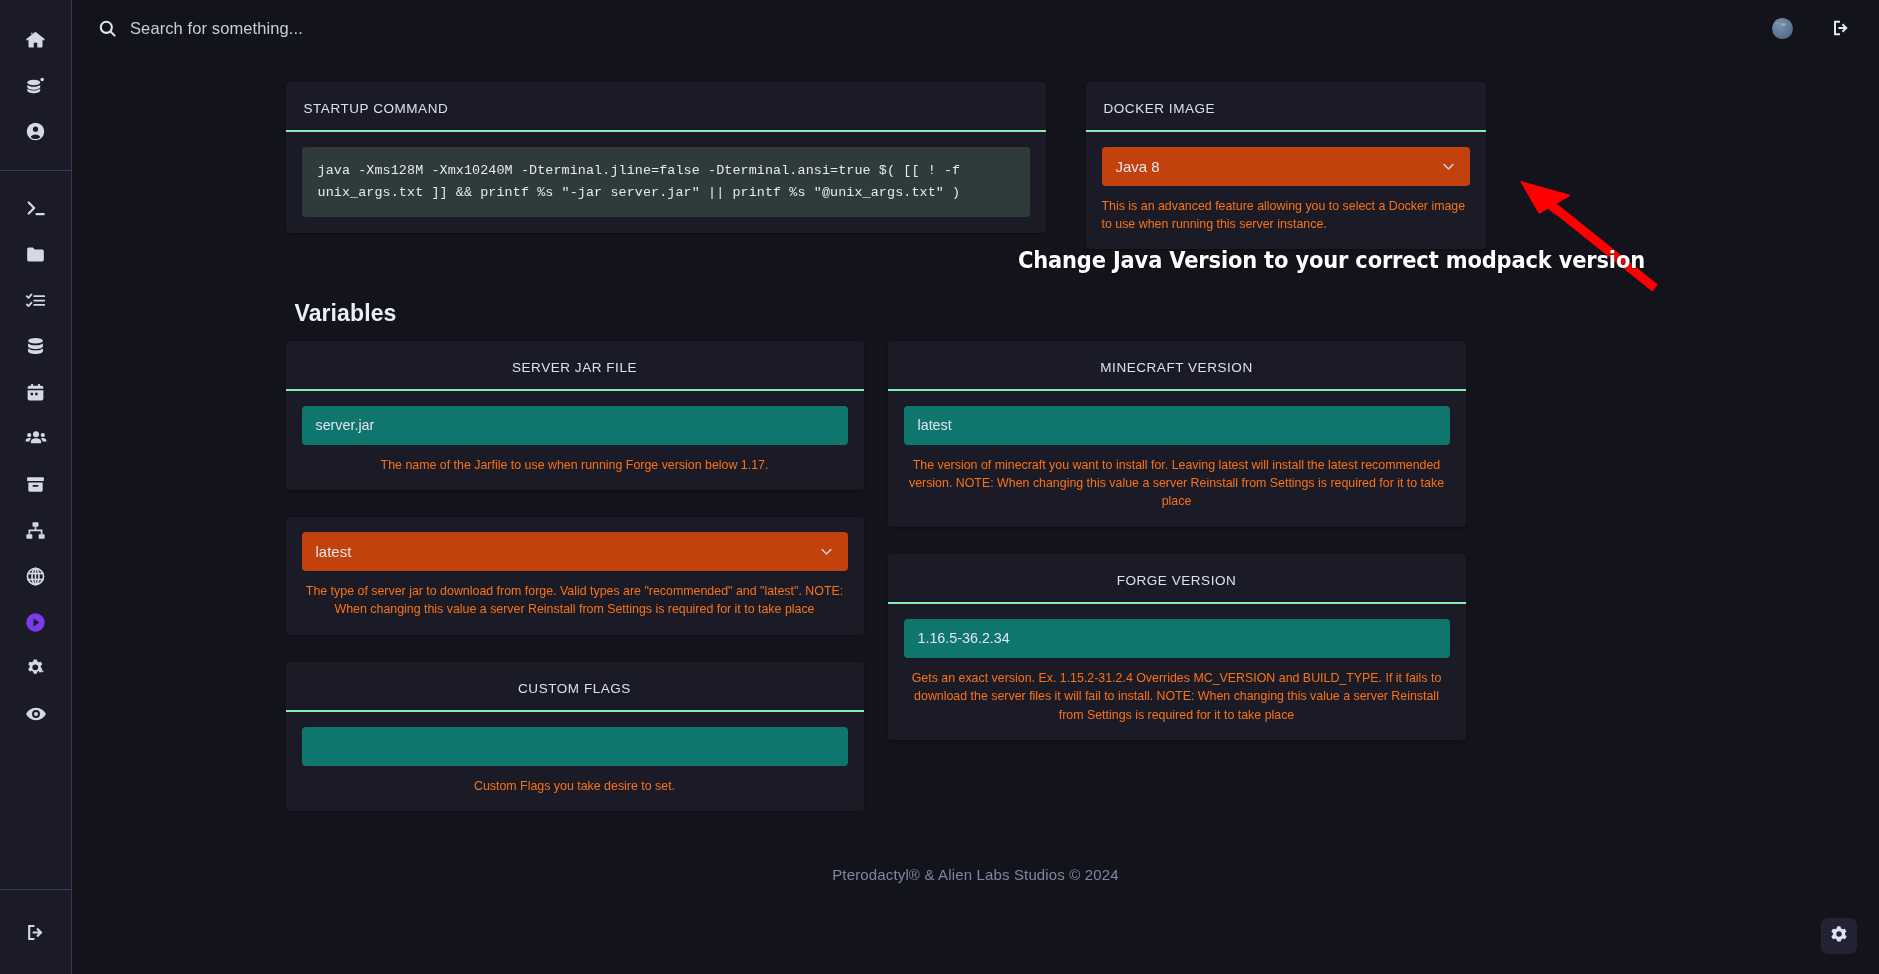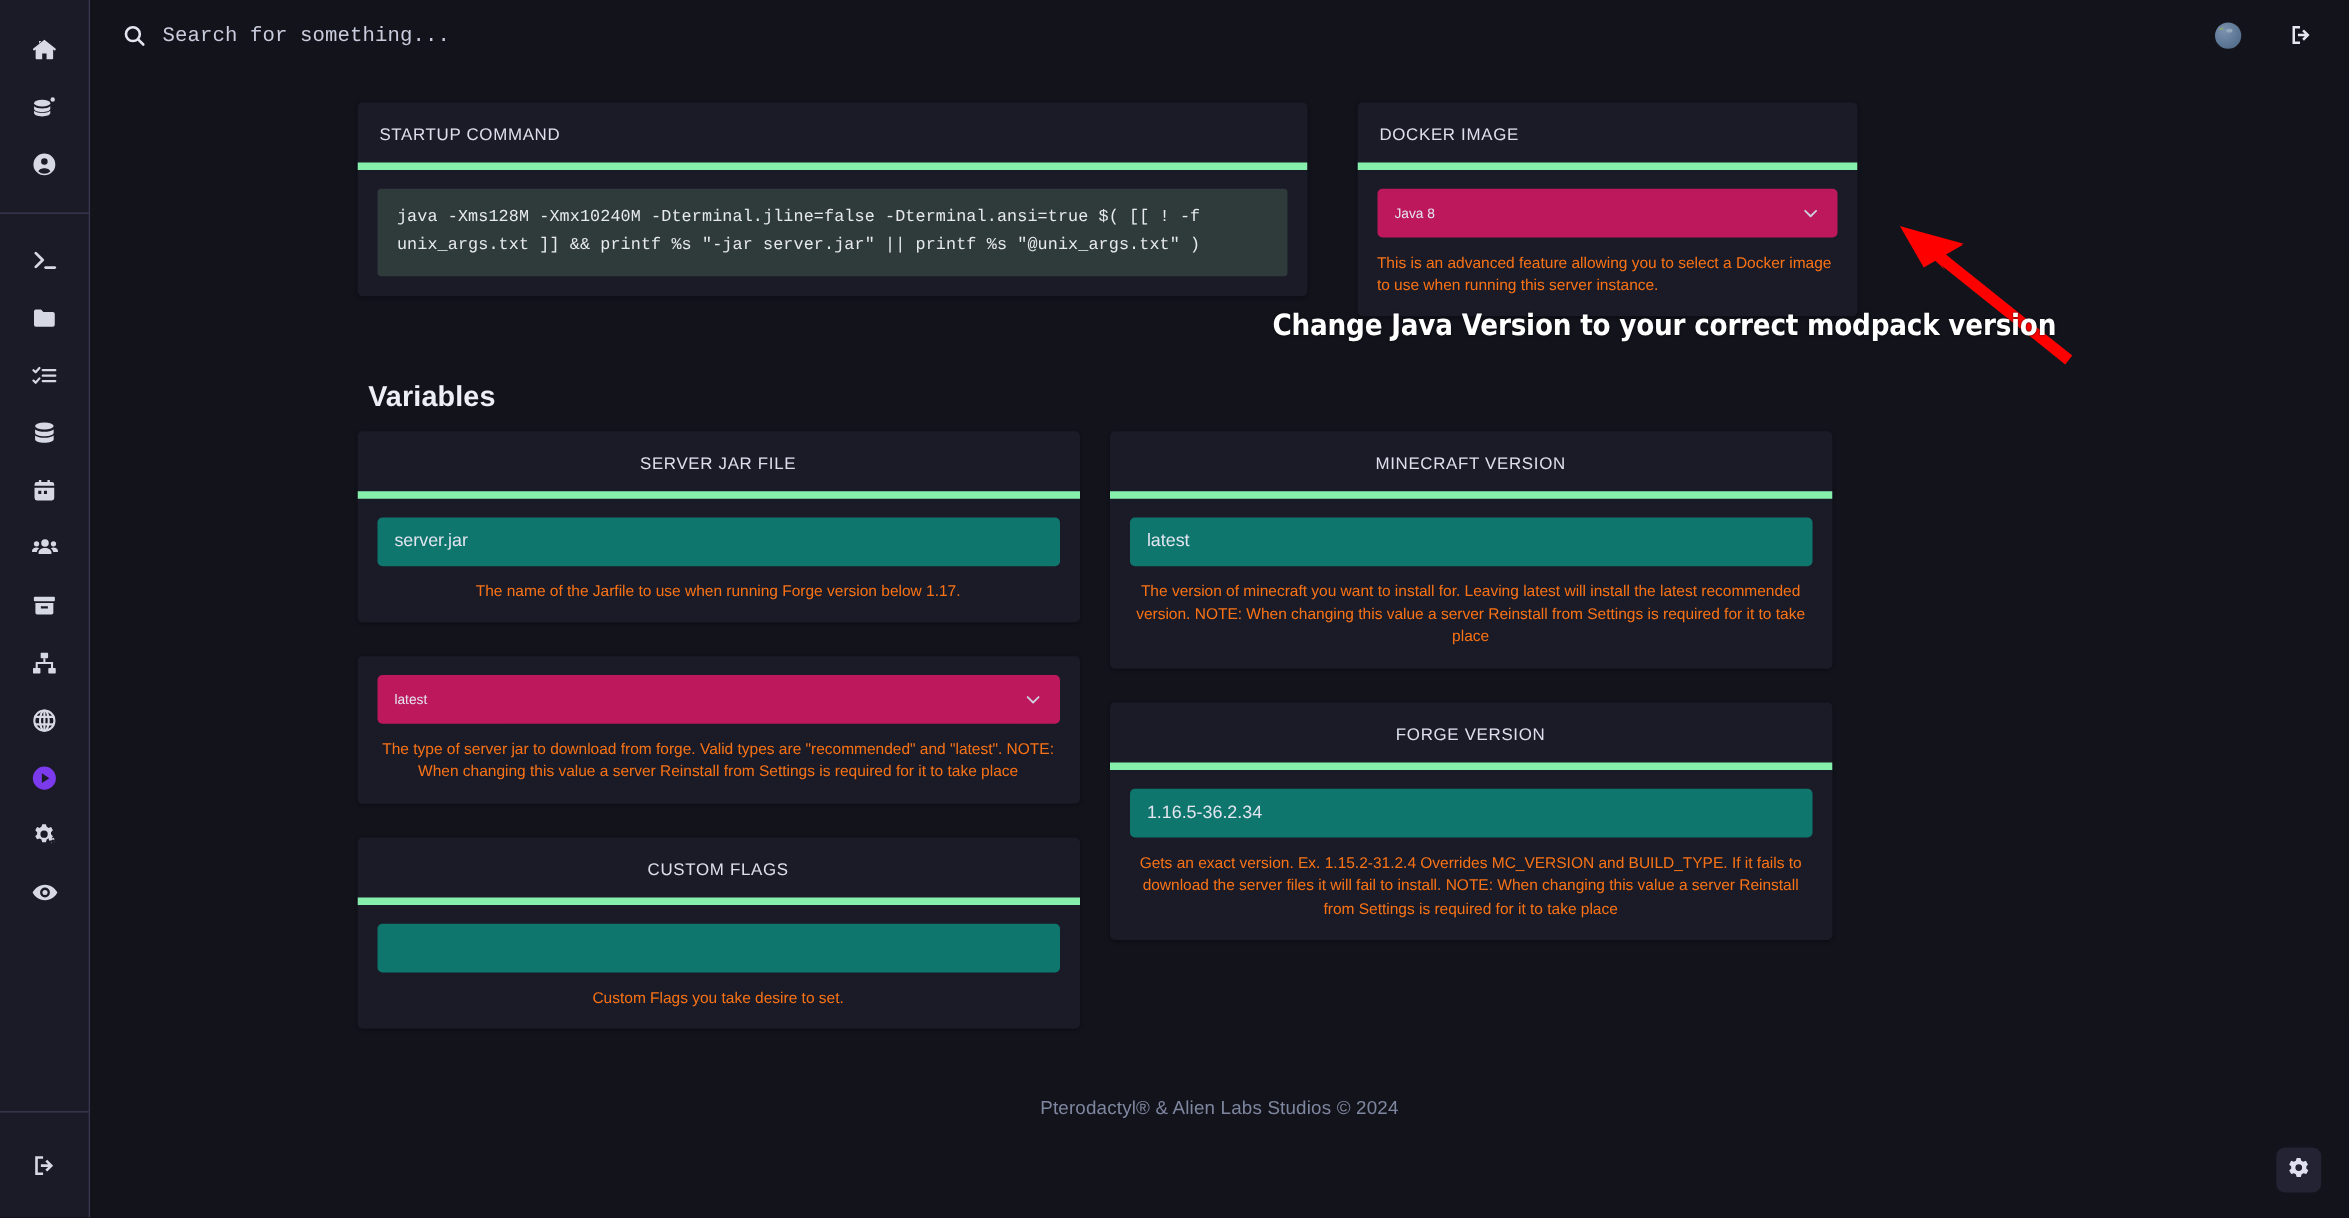--- a/index.html
+++ b/index.html
@@ -102,21 +102,20 @@
     align-items: center;
     gap: 13px;
     cursor: text;
     flex: 1 1 auto;
   }
   .search-icon { color: #E2E4EE; display: flex; }
   .search-text {
     font-size: 16.5px;
     color: #C9CCDC;
     letter-spacing: .1px;
-    font-family: Liberation Mono, monospace;
   }
   .topbar-right {
     display: flex;
     align-items: center;
     gap: 38px;
   }
   .avatar {
     width: 21px;
     height: 21px;
     border-radius: 50%;
@@ -175,21 +174,21 @@
   
   .card {
     background: #1B1B28;
     border-radius: 4px;
     box-shadow: 0 1px 3px rgba(0,0,0,.35);
     margin-bottom: 27px;
     overflow: hidden;
   }
   .card-head {
     padding: 17px 18px 13px 18px;
-    border-bottom: 6px solid #86efac;
+    border-bottom: 2px solid #86efac;
   }
   .card-title {
     font-size: 13.5px;
     letter-spacing: .55px;
     color: #DDE0EC;
     text-transform: uppercase;
     font-weight: 400;
   }
   .card-body { padding: 15px 16px 16px 16px; }
 
@@ -218,24 +217,24 @@
     font-size: 14.3px;
     font-family: "Liberation Sans", sans-serif;
     padding: 0 14px;
     outline: none;
     display: flex;
     align-items: center;
   }
   .select {
     width: 100%;
     height: 39px;
-    background: #be185d;
+    background: #c2410c;
     border-radius: 4px;
     color: #E3E5F0;
-    font-size: 11px;
+    font-size: 15px;
     padding: 0 14px;
     display: flex;
     align-items: center;
     justify-content: space-between;
     cursor: pointer;
     user-select: none;
   }
   .select .chev { color: #CDD0DE; display: flex; }
   .help {
     margin-top: 11px;

